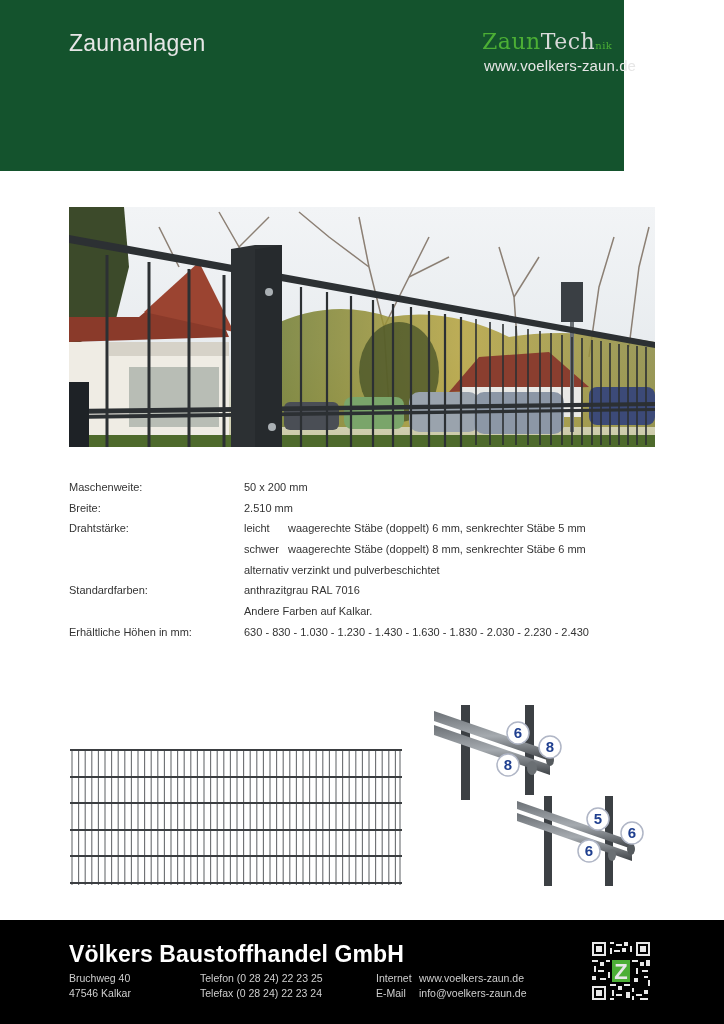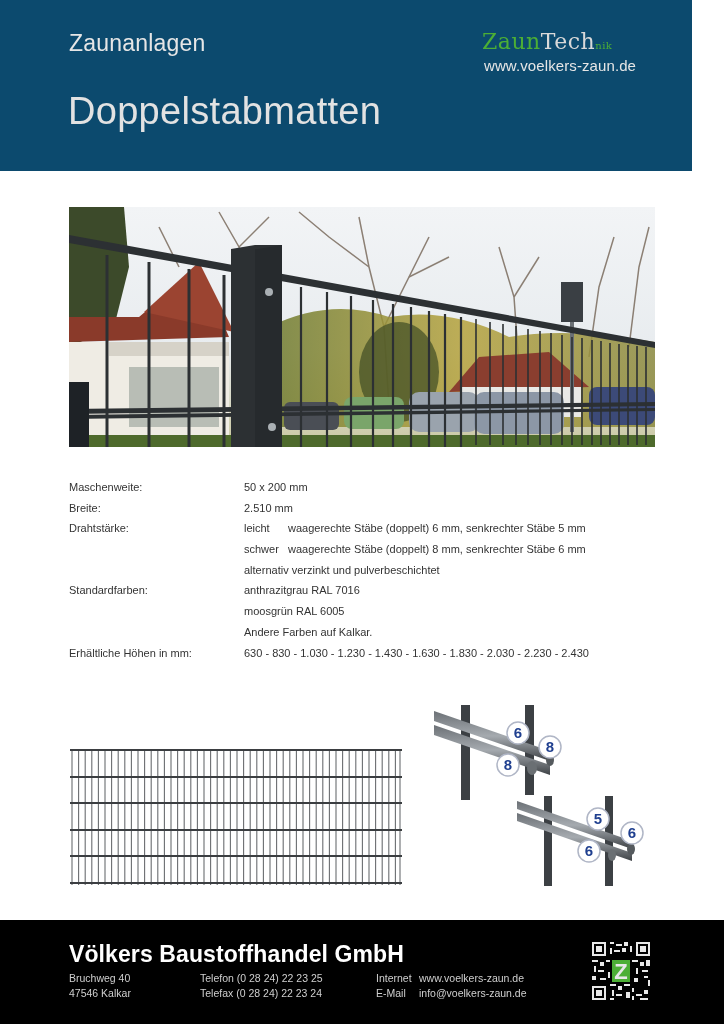--- a/index.html
+++ b/index.html
@@ -1,21 +1,21 @@
 <!DOCTYPE html>
 <html><head>
 <meta charset="utf-8">
 <style>
   html, body { margin: 0; padding: 0; }
   body {
     width: 724px; height: 1024px; background: #ffffff; position: relative; overflow: hidden;
     font-family: "Liberation Sans", "DejaVu Sans", sans-serif;
   }
   .header {
-    position: absolute; left: 0; top: 0; width: 692px; height: 171px; background: #0c4a6e;
+    position: absolute; left: 0; top: 0; width: 624px; height: 171px; background: #14532d;
   }
   .category {
     position: absolute; left: 69px; top: 30px; font-size: 23px; color: #e6e6e6; letter-spacing: 0.2px;
   }
   .title {
     position: absolute; left: 68px; top: 90px; font-size: 38px; color: #e2e2e2; letter-spacing: 0.3px;
   }
   .logo {
     position: absolute; left: 482px; top: 31px; width: 180px;
   }
@@ -59,21 +59,20 @@
   .fcol2 { left: 200px; }
   .fcol3 { left: 376px; }
   .flabel { display: inline-block; width: 43px; }
   .qr { position: absolute; left: 590px; top: 20px; width: 62px; height: 62px; }
 </style>
 </head>
 <body>
 
 <div class="header">
   <div class="category">Zaunanlagen</div>
-  <div class="title">Doppelstabmatten</div>
   <div class="logo">
     <div class="logo-word"><span class="logo-zaun">Zaun</span><span class="logo-tech">Tech</span><span class="logo-nik">nik</span></div>
     <div class="logo-url">www.voelkers-zaun.de</div>
   </div>
 </div>
 
 <div class="photo">
   <svg width="586" height="240" viewBox="0 0 586 240">
     <defs>
       <linearGradient id="sky" x1="0" y1="0" x2="0" y2="1">
@@ -199,24 +198,20 @@
     <span class="spec-label"></span>
     <span class="spec-value"><span class="spec-sub">schwer</span><span>waagerechte Stäbe (doppelt) 8 mm, senkrechter Stäbe 6 mm</span></span>
   </div>
   <div class="spec-row">
     <span class="spec-label"></span>
     <span class="spec-value">alternativ verzinkt und pulverbeschichtet</span>
   </div>
   <div class="spec-row">
     <span class="spec-label">Standardfarben:</span>
     <span class="spec-value">anthrazitgrau RAL 7016</span>
-  </div>
-  <div class="spec-row">
-    <span class="spec-label"></span>
-    <span class="spec-value">moosgrün RAL 6005</span>
   </div>
   <div class="spec-row">
     <span class="spec-label"></span>
     <span class="spec-value">Andere Farben auf Kalkar.</span>
   </div>
   <div class="spec-row">
     <span class="spec-label">Erhältliche Höhen in mm:</span>
     <span class="spec-value">630 - 830 - 1.030 - 1.230 - 1.430 - 1.630 - 1.830 - 2.030 - 2.230 - 2.430</span>
   </div>
 </div>

